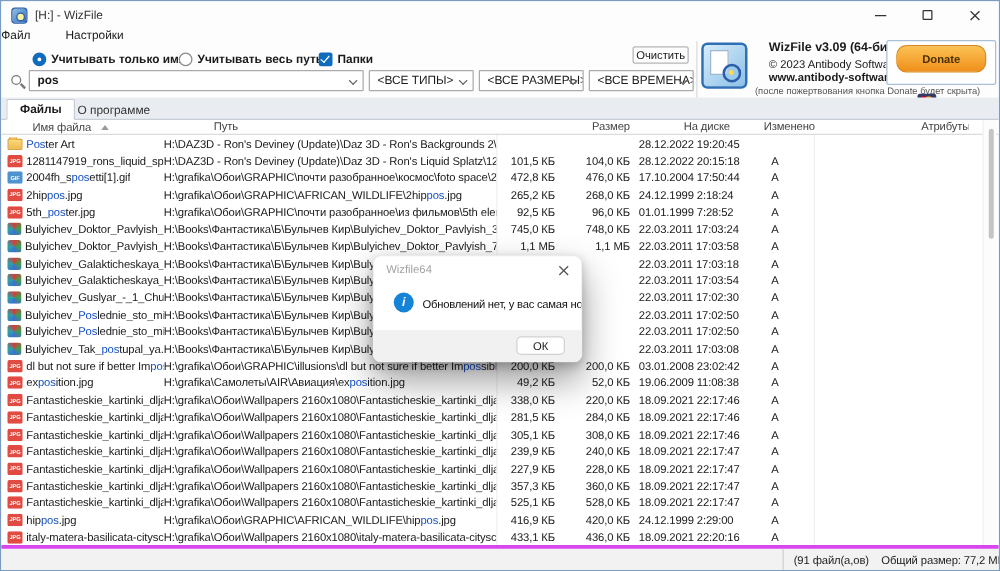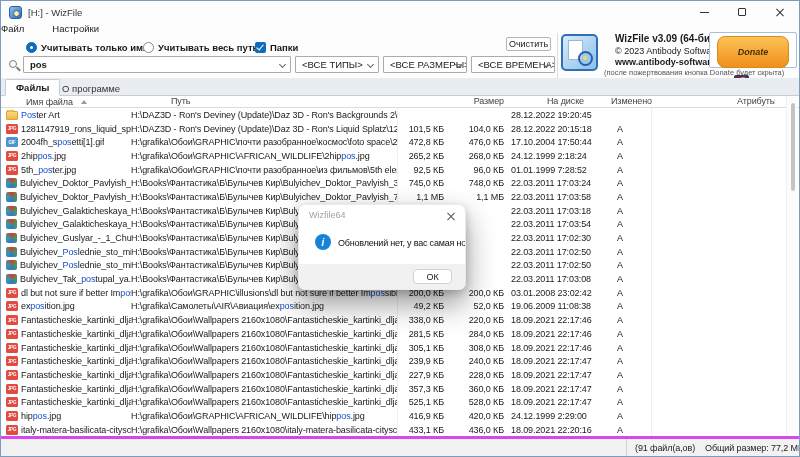--- a/index.html
+++ b/index.html
@@ -60,24 +60,24 @@
           border:2.5px solid #2b5ea8; background:rgba(150,200,240,.65); }
   .logo .lens::after { content:""; position:absolute; left:3px; top:3px; width:4px; height:4px;
           border-radius:50%; background:#ffd94d; }
   .about-text { position:absolute; left:614px; top:-5px; line-height:10px; white-space:nowrap; }
   .l1 { font-weight:700; font-size:10px; }
   .l2 { font-size:9px; margin-top:2px; }
   .l3 { font-size:9px; font-weight:700; margin-top:1px; }
   .l4 { position:absolute; left:603px; top:29px; font-size:7.5px; color:#555; white-space:nowrap; }
   .donate-panel { position:absolute; left:708px; top:-7px; width:88px; height:36px; background:#fff;
           border:1px solid #a9bfd8; border-radius:2px; }
-  .donate-btn { position:absolute; left:7px; top:3px; width:72px; height:32px; border-radius:8px;
+  .donate-btn { position:absolute; left:7px; top:3px; width:72px; height:22px; border-radius:8px;
           background:linear-gradient(#fcc254,#ef8f1b); border:1px solid #d98a20;
           display:flex; align-items:center; justify-content:center;
-          font-size:9px; font-weight:700; font-style:italic; color:#4a3000;text-align:right; }
+          font-size:9px; font-weight:700; color:#4a3000;text-align:right; }
   .cards { position:absolute; left:0; right:0; top:20px; display:flex; justify-content:center;
            align-items:center; gap:4px; }
   .mc { width:15px; height:10px; border-radius:2px; background:#333a66; position:relative; }
   .mc::before,.mc::after{ content:""; position:absolute; top:2px; width:6px; height:6px; border-radius:50%; }
   .mc::before{ left:2px; background:#eb001b; } .mc::after{ left:6px; background:#f79e1b; opacity:.9; }
   .visa { font-size:8.5px; font-weight:700; font-style:italic; color:#1a1f71;margin-top:44px; }
 
   
   .tabstrip { position:absolute; top:77px; left:0; right:0; height:18px; background:#e9edf2;
               border-bottom:1px solid #c6cdd6; }

